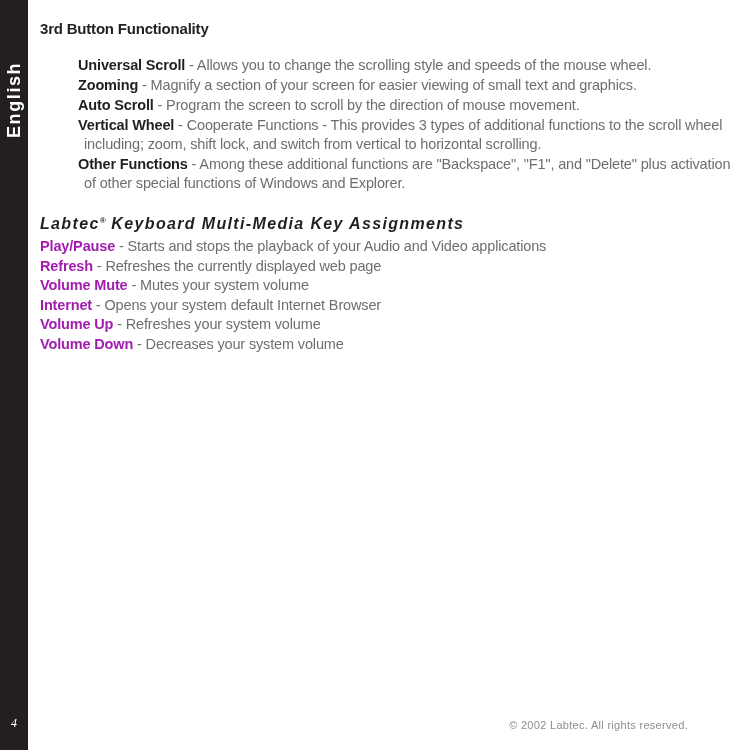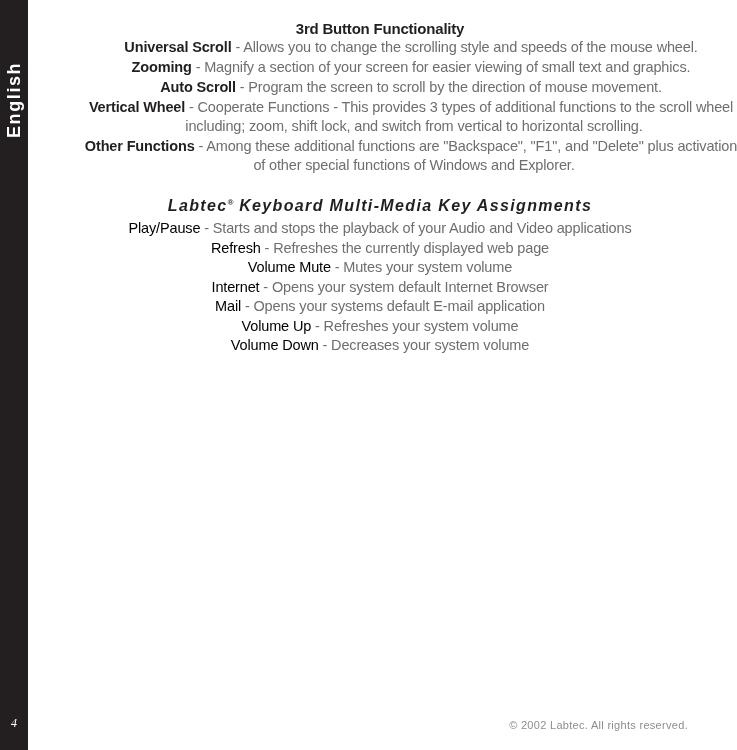--- a/index.html
+++ b/index.html
@@ -51,21 +51,20 @@
     font-style: italic;
     font-family: "Liberation Serif", serif;
   }
 
   
   .content {
     position: absolute;
     left: 40px;
     top: 0;
     width: 680px;
-    text-align: center;
   }
 
   .section-heading {
     font-size: 15px;
     font-weight: bold;
     color: #231f20;
     margin: 0;
     padding-top: 20px;
     letter-spacing: -0.2px;
   }
@@ -73,21 +72,21 @@
   .intro {
     font-size: 14.5px;
     color: #6d6e71;
     margin: 3px 0 0 0;
     line-height: 18.5px;
     letter-spacing: -0.15px;
     width: 665px;
   }
 
   .feature-list {
-    margin: 1px 0 0 0;
+    margin: 19px 0 0 0;
     padding: 0;
     list-style: none;
   }
   .feature-item {
     font-size: 14.5px;
     color: #6d6e71;
     line-height: 19px;
     letter-spacing: -0.15px;
     padding-left: 44px;
     text-indent: -6px;
@@ -119,22 +118,22 @@
     padding: 0;
     list-style: none;
   }
   .media-item {
     font-size: 14.5px;
     color: #6d6e71;
     line-height: 19.5px;
     letter-spacing: -0.15px;
   }
   .media-item .term {
-    color: #000000;
-    font-weight: normal;
+    color: #a21caf;
+    font-weight: bold;
   }
 
   .footer {
     position: absolute;
     left: 28px;
     top: 719px;
     width: 660px;
     text-align: right;
     font-size: 11px;
     color: #8b8d8f;
@@ -181,23 +180,20 @@
     <li class="media-item">
       <span class="term">Refresh</span><span class="desc"> - Refreshes the currently displayed web page</span>
     </li>
     <li class="media-item">
       <span class="term">Volume Mute</span><span class="desc"> - Mutes your system volume</span>
     </li>
     <li class="media-item">
       <span class="term">Internet</span><span class="desc"> - Opens your system default Internet Browser</span>
     </li>
     <li class="media-item">
-      <span class="term">Mail</span><span class="desc"> - Opens your systems default E-mail application</span>
-    </li>
-    <li class="media-item">
       <span class="term">Volume Up</span><span class="desc"> - Refreshes your system volume</span>
     </li>
     <li class="media-item">
       <span class="term">Volume Down</span><span class="desc"> - Decreases your system volume</span>
     </li>
   </ul>
 
 </div>
 
 <div class="footer">© 2002 Labtec.  All rights reserved.</div>

